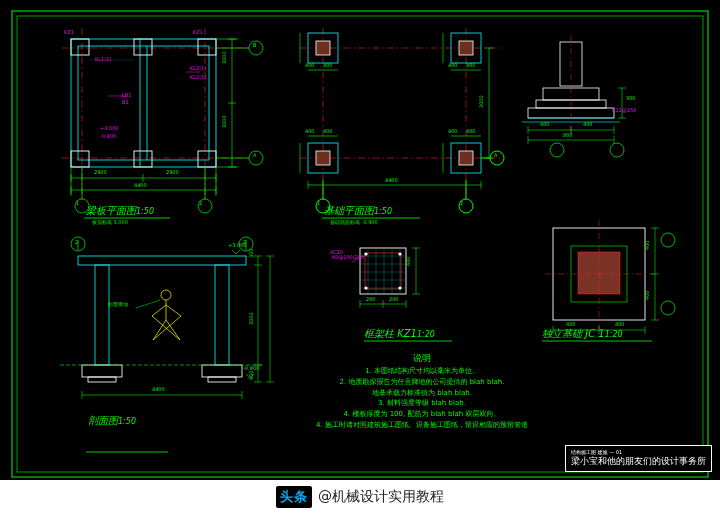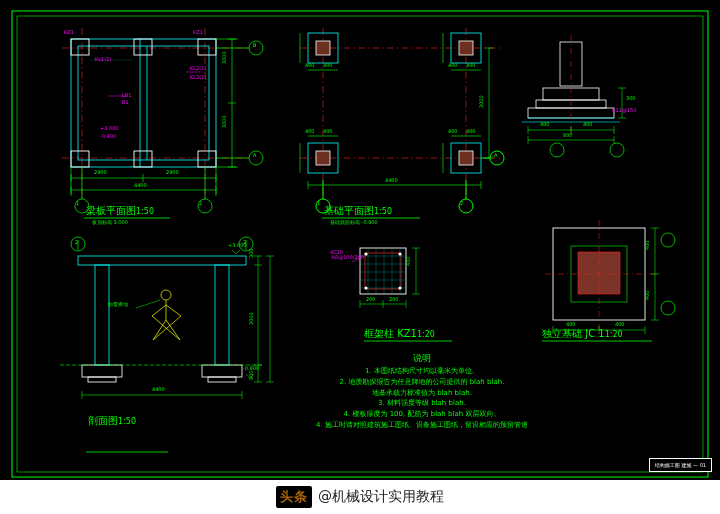--- a/index.html
+++ b/index.html
@@ -4,25 +4,25 @@
 <style>
   html,body{margin:0;padding:0;background:#000;}
   body{width:720px;height:514px;overflow:hidden;font-family:"DejaVu Sans","Liberation Sans",sans-serif;}
   #stage{position:relative;width:720px;height:514px;background:#000;}
   .abs{position:absolute;}
   .grn{color:#00ff00;}
   .mag{color:#ff00ff;}
   svg{position:absolute;left:0;top:0;}
   .lbl{position:absolute;font-size:8px;line-height:1;white-space:nowrap;}
   .lbl.xs{font-size:5px;}
-  .lbl.ttl{font-size:10px;}
+  .lbl.ttl{font-size:10px;font-style:italic;}
   .lbl.ttl .scale{font-size:8px;}
   #footer{position:absolute;left:0;bottom:0;width:720px;height:34px;background:#fff;display:flex;align-items:center;justify-content:center;}
   #footer .ft{display:flex;align-items:center;gap:6px;}
-  #footer .tt{background:#000;color:#a16207;font-size:13px;font-weight:bold;padding:2px 4px;border-radius:2px;letter-spacing:1px;}
+  #footer .tt{background:#000;color:#0ea5e9;font-size:13px;font-weight:bold;padding:2px 4px;border-radius:2px;letter-spacing:1px;}
   #footer .ftxt{color:#222;font-size:14px;}
   #stamp{position:absolute;right:8px;bottom:42px;border:1px solid #fff;background:#000;padding:3px 5px;}
   #stamp .l1{color:#ffffff;font-size:9px;white-space:nowrap;}
   #stamp .l0{color:#ffffff;font-size:5px;white-space:nowrap;}
   .notes{position:absolute;color:#00ff00;font-size:7px;line-height:1.55;white-space:nowrap;}
   .notes .h{font-size:9px;}
 </style>
 </head>
 <body>
 
@@ -367,20 +367,21 @@
     <div>1. 本图纸结构尺寸均以毫米为单位。</div>
     <div>2. 地质勘探报告为任意牌地的公司提供的 blah blah.</div>
     <div>地基承载力标准值为 blah blah.</div>
     <div>3. 材料强度等级 blah blah.</div>
     <div>4. 楼板厚度为 100, 配筋为 blah blah 双层双向。</div>
     <div>4. 施工时请对照建筑施工图纸、设备施工图纸，留设相应的预留管道</div>
   </div>
 
   <div id="stamp">
     <div class="l0">结构施工图  建施 — 01</div>
+    <div class="l1">梁小宝和他的朋友们的设计事务所</div>
   </div>
 
   <div id="footer">
     <div class="ft">
       <span class="tt">头条</span>
       <span class="ftxt">@机械设计实用教程</span>
     </div>
   </div>
 
 </div>

